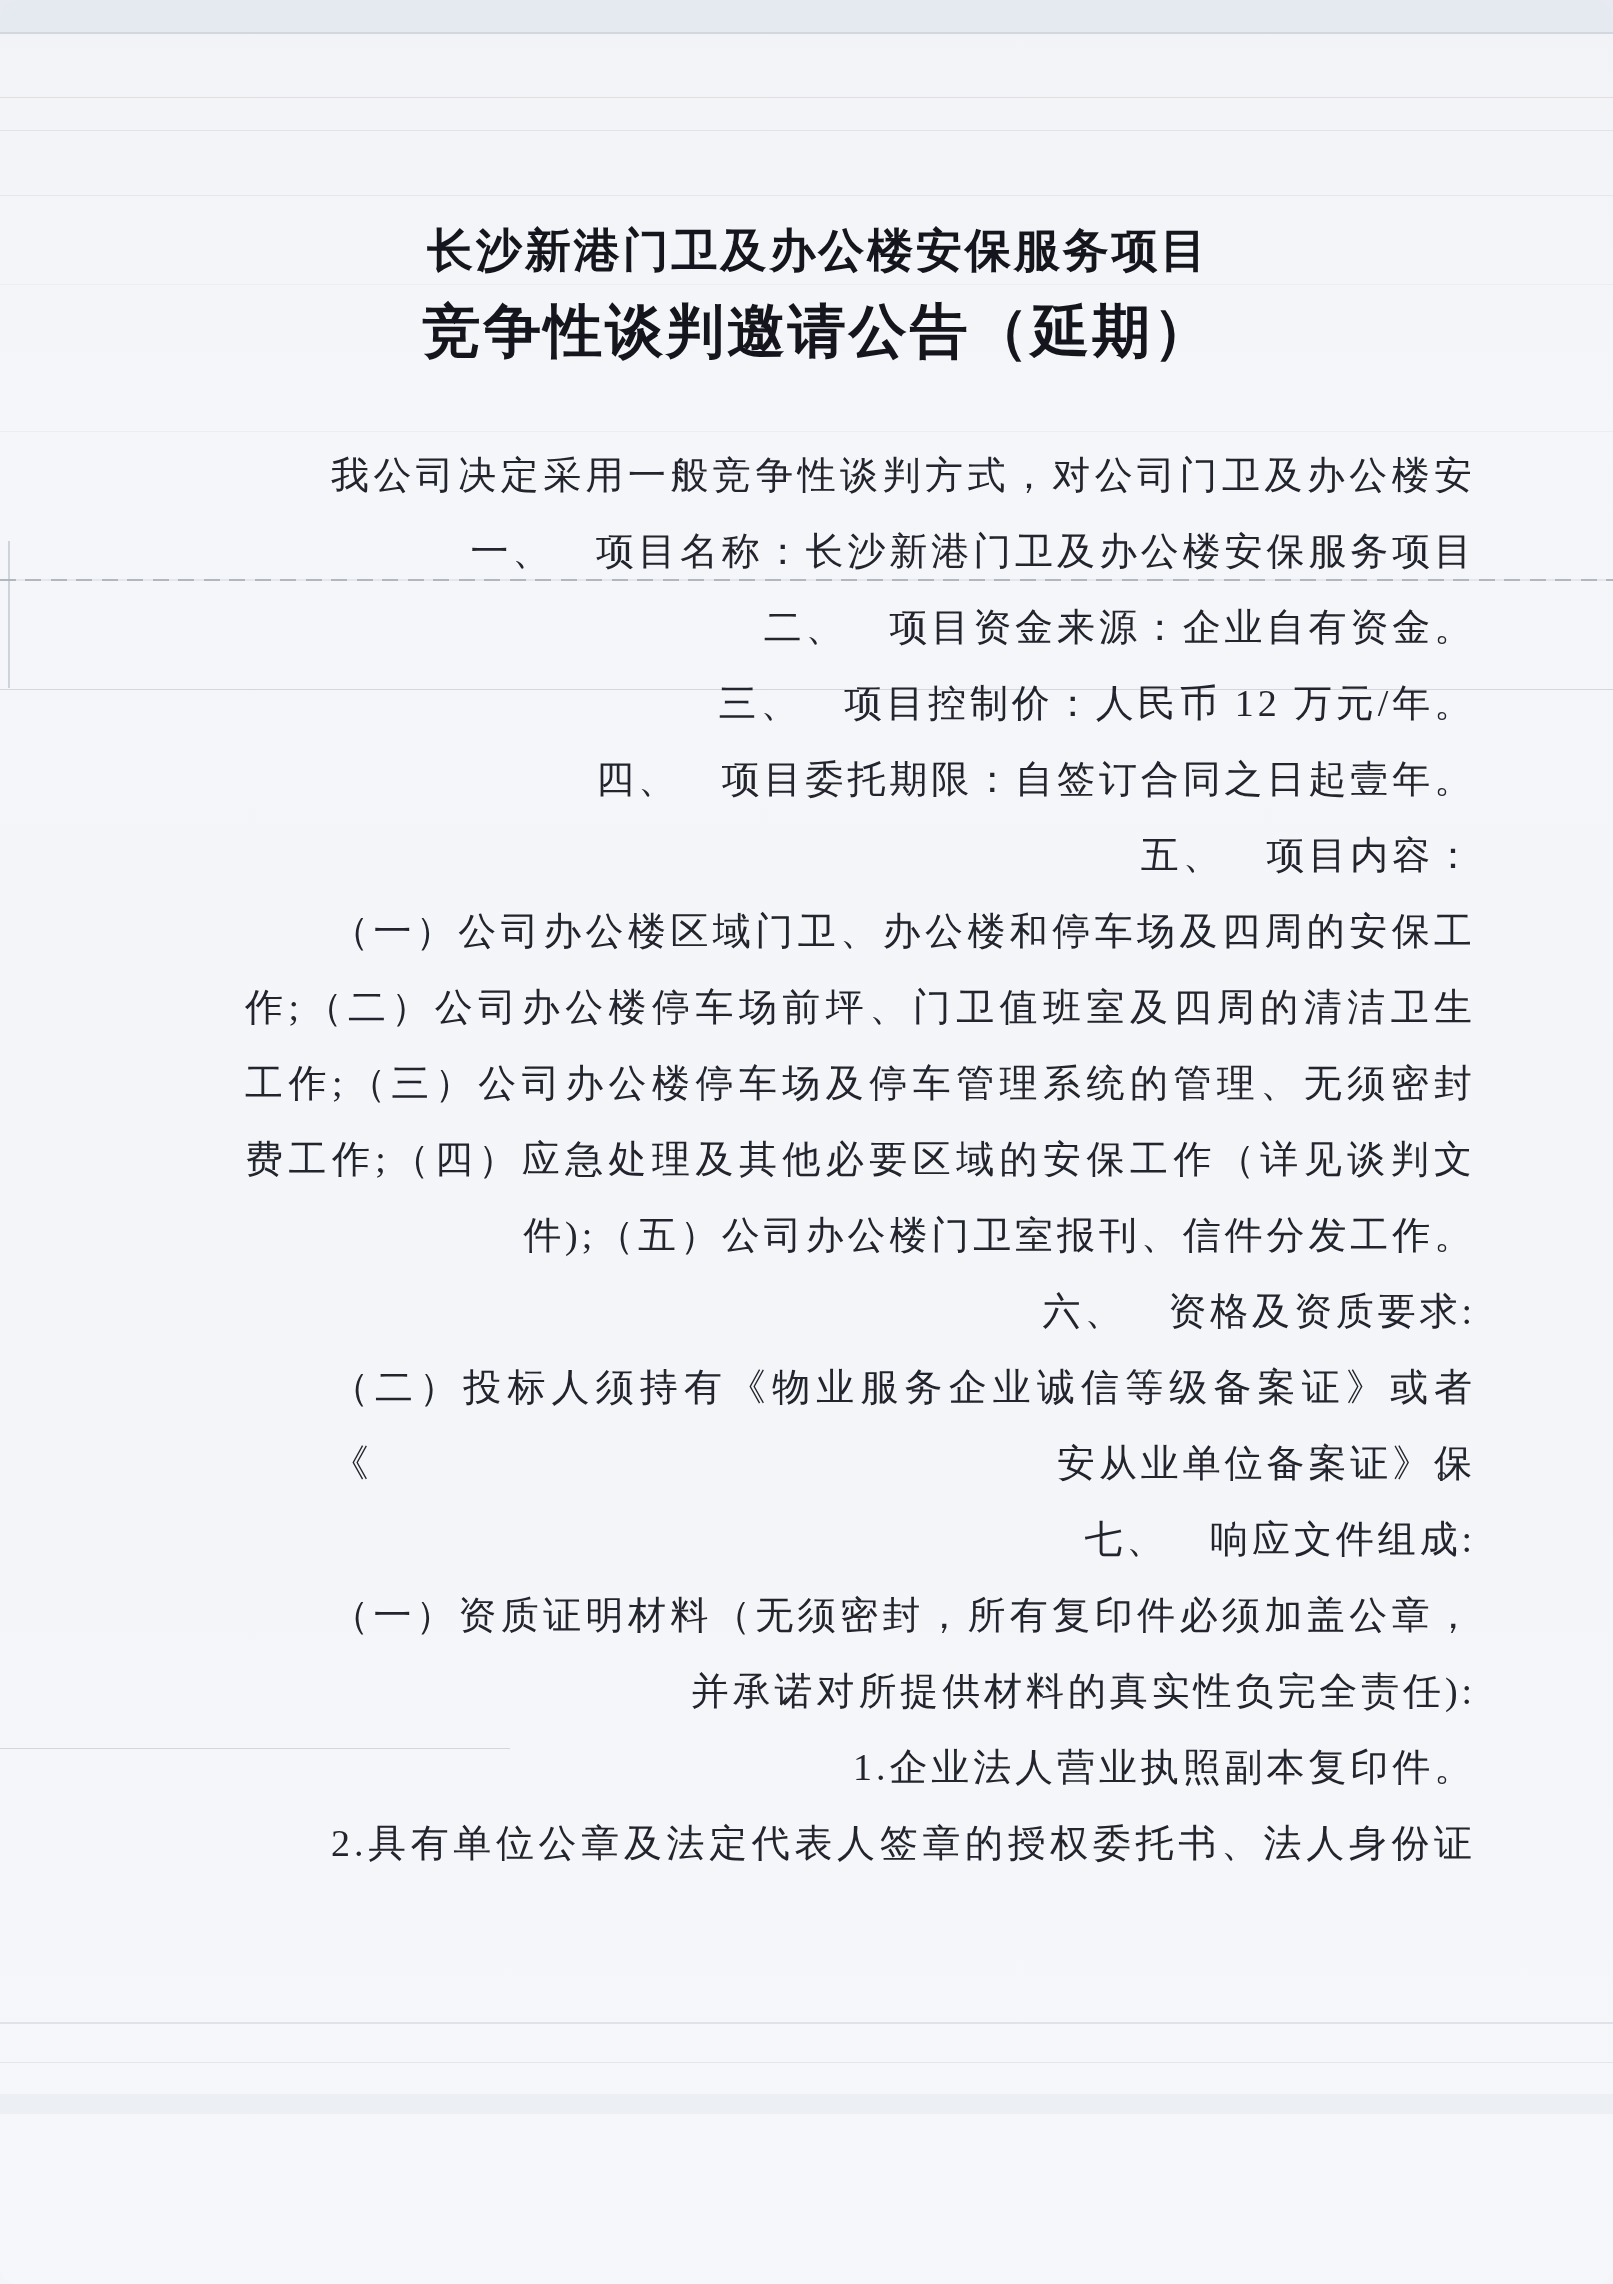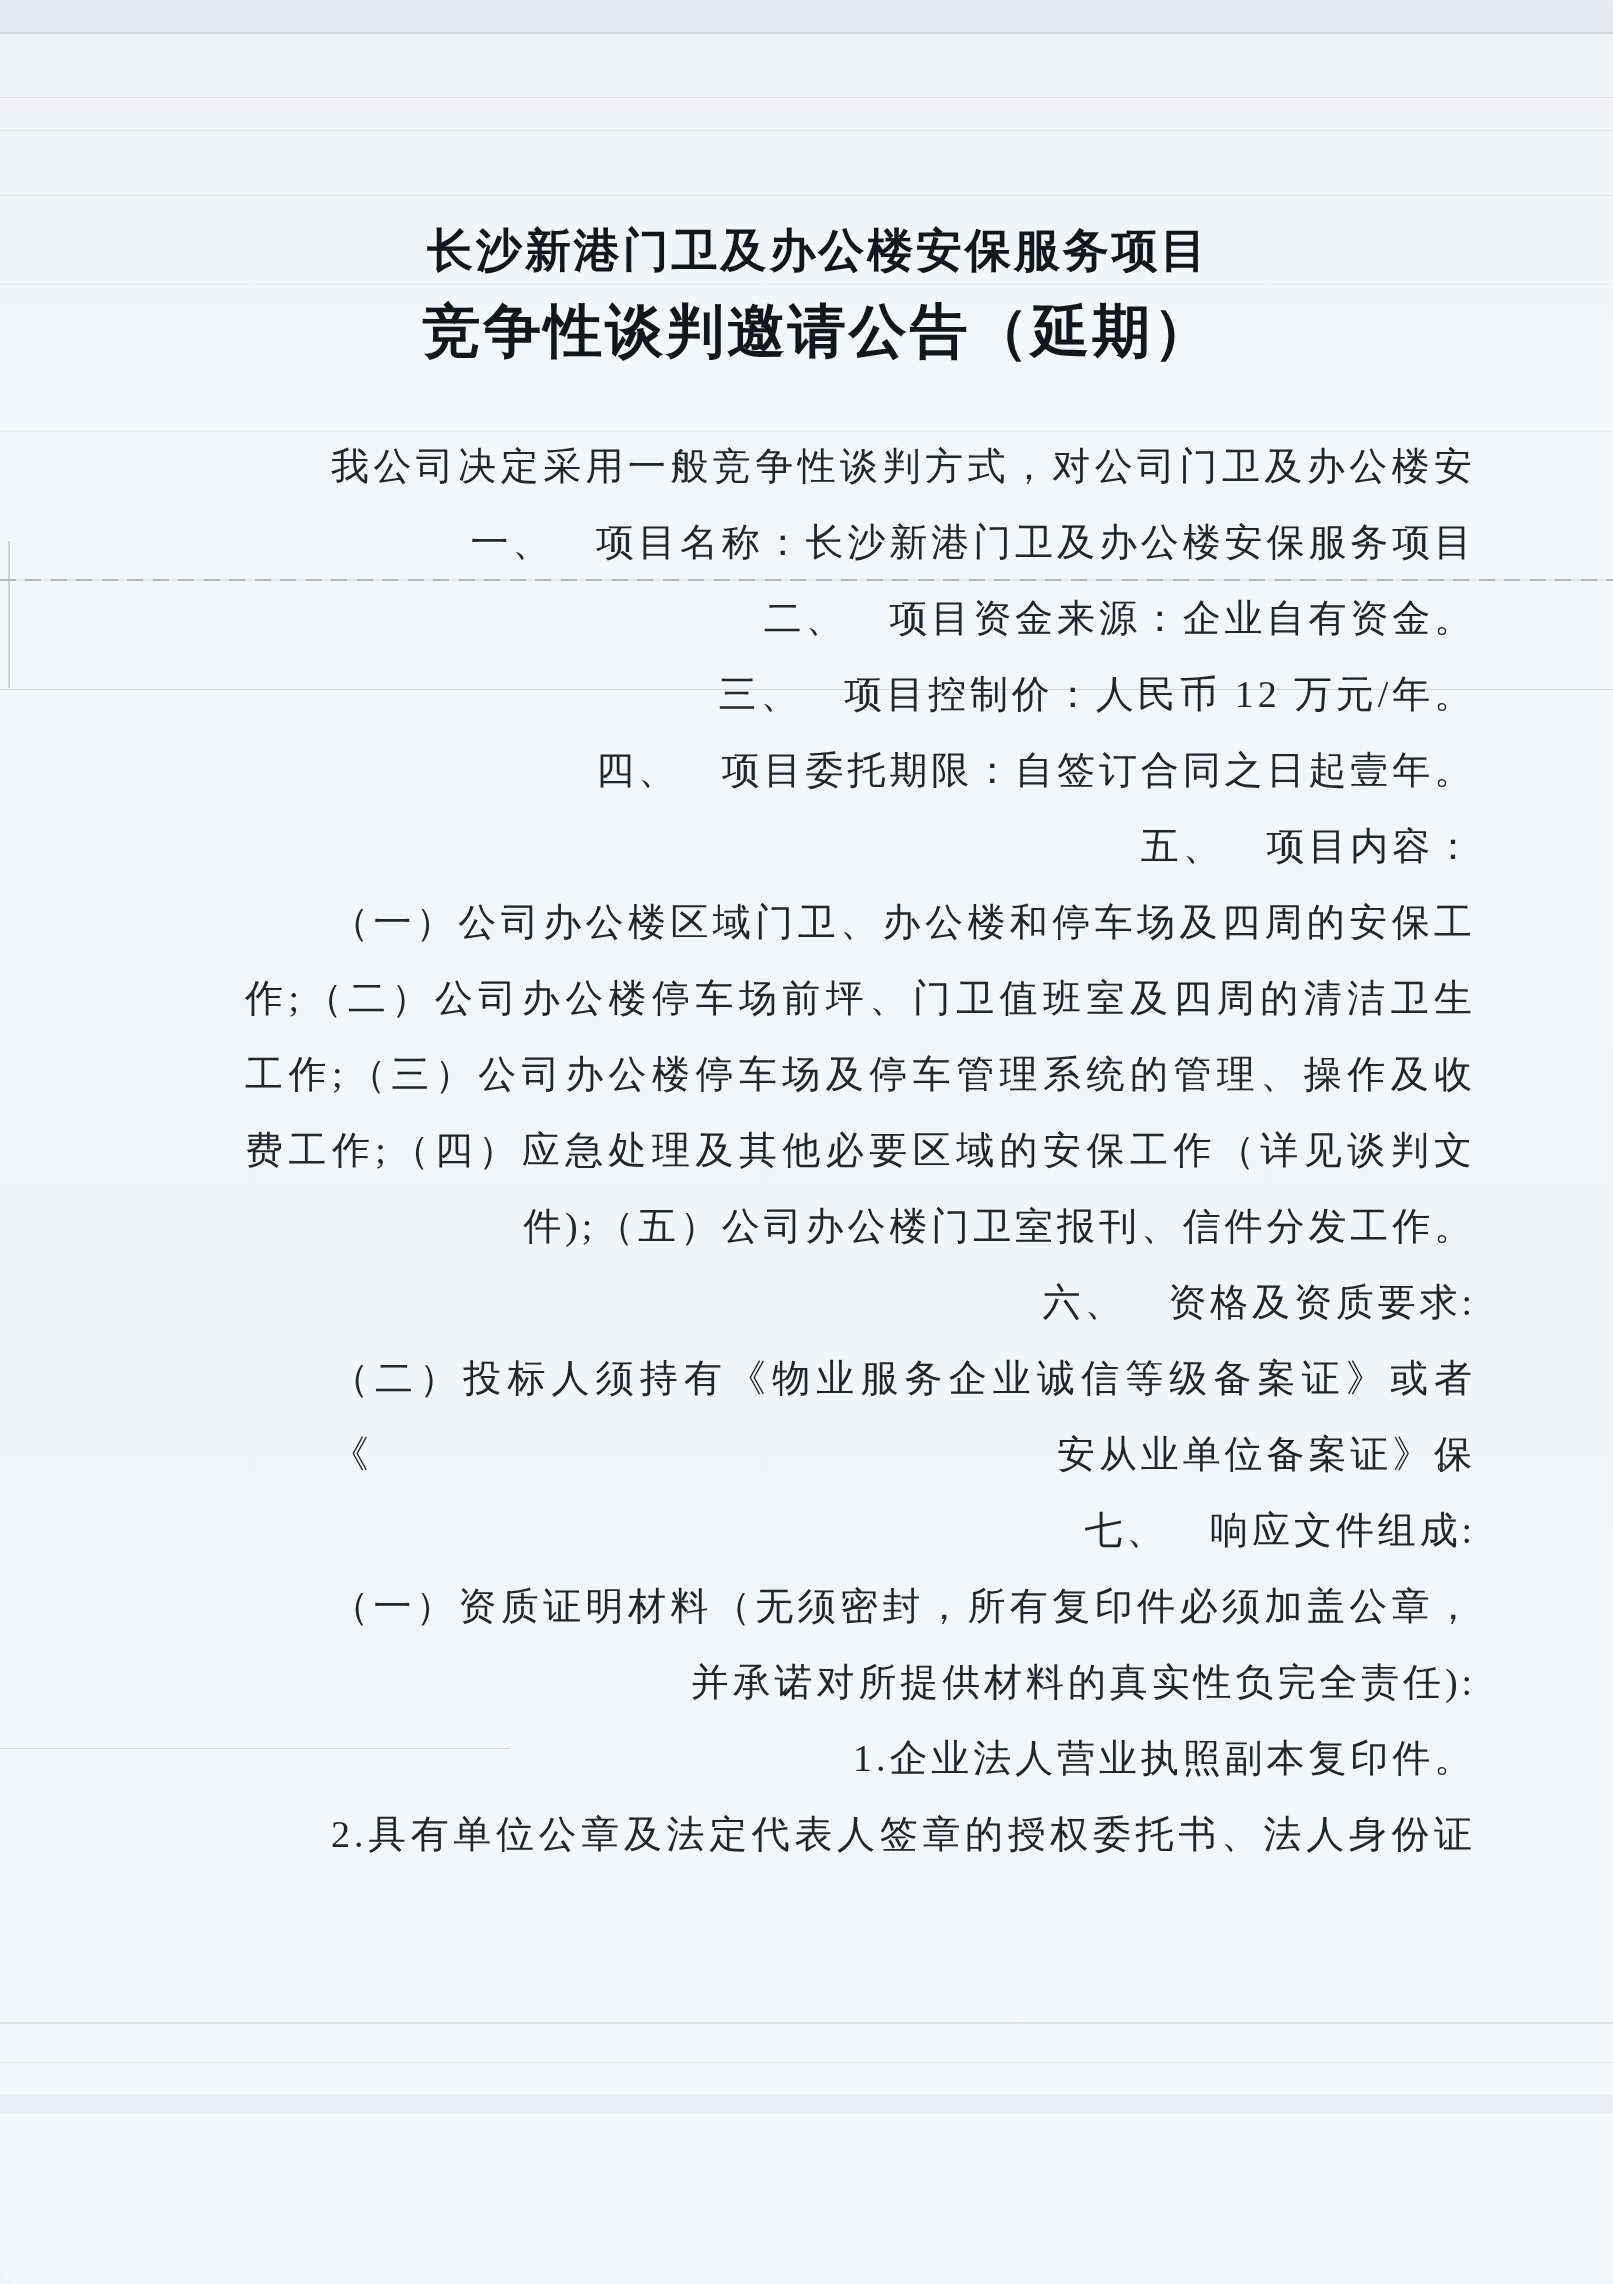--- a/index.html
+++ b/index.html
@@ -63,21 +63,21 @@
     line-height: 63px;
     font-weight: 700;
     letter-spacing: 2.9px;
     margin-top: 23.5px;
   }
 
   
   .doc-body {
     position: absolute;
     left: 245px;
-    top: 428px;
+    top: 437px;
     width: 1231px;
     color: #23252e;
   }
   .line {
     height: 76px;
     line-height: 76px;
     font-size: 38px;
     letter-spacing: 3.9px;
     white-space: normal;
     text-align: right;
@@ -117,21 +117,21 @@
 
   <div class="doc-body">
       <div class="line indent2 fill"><span>我公司决定采用一般竞争性谈判方式，对公司门卫及办公楼安</span></div>
       <div class="line list"><span>一、　项目名称：长沙新港门卫及办公楼安保服务项目</span></div>
       <div class="line list"><span>二、　项目资金来源：企业自有资金。</span></div>
       <div class="line list"><span>三、　项目控制价：人民币 12 万元/年。</span></div>
       <div class="line list"><span>四、　项目委托期限：自签订合同之日起壹年。</span></div>
       <div class="line list"><span>五、　项目内容：</span></div>
       <div class="line indent2 fill"><span>（一）公司办公楼区域门卫、办公楼和停车场及四周的安保工</span></div>
       <div class="line flush fill"><span>作;（二）公司办公楼停车场前坪、门卫值班室及四周的清洁卫生</span></div>
-      <div class="line flush fill"><span>工作;（三）公司办公楼停车场及停车管理系统的管理、操作及收</span></div>
+      <div class="line flush fill"><span>工作;（三）公司办公楼停车场及停车管理系统的管理、无须密封</span></div>
       <div class="line flush fill"><span>费工作;（四）应急处理及其他必要区域的安保工作（详见谈判文</span></div>
       <div class="line flush"><span>件);（五）公司办公楼门卫室报刊、信件分发工作。</span></div>
       <div class="line list"><span>六、　资格及资质要求:</span></div>
       <div class="line indent2 fill"><span>（二）投标人须持有《物业服务企业诚信等级备案证》或者《保</span></div>
       <div class="line flush"><span>安从业单位备案证》。</span></div>
       <div class="line list"><span>七、　响应文件组成:</span></div>
       <div class="line indent2 fill"><span>（一）资质证明材料（</span><span class="bold">无须密封，所有复印件必须加盖公章，</span></div>
       <div class="line flush"><span class="bold">并承诺对所提供材料的真实性负完全责任</span><span>):</span></div>
       <div class="line indent2"><span>1.企业法人营业执照副本复印件。</span></div>
       <div class="line indent2 fill"><span>2.具有单位公章及法定代表人签章的授权委托书、法人身份证</span></div>

